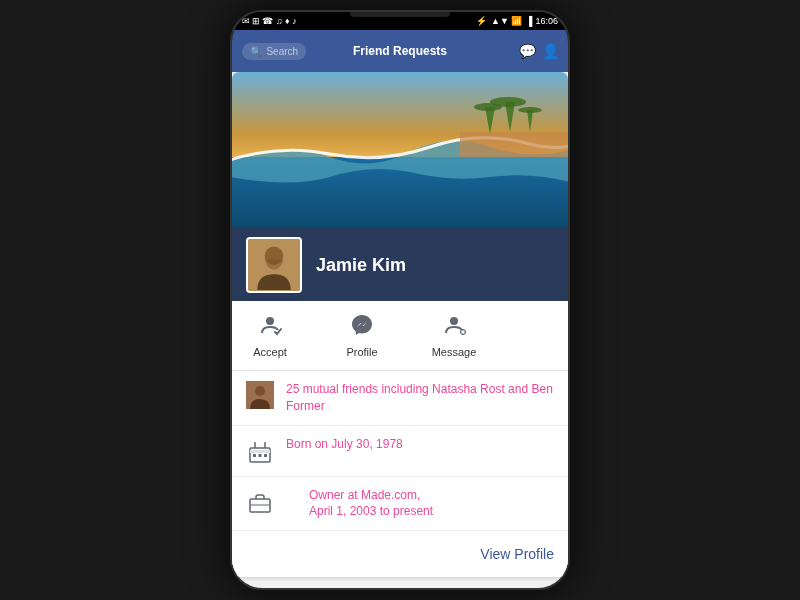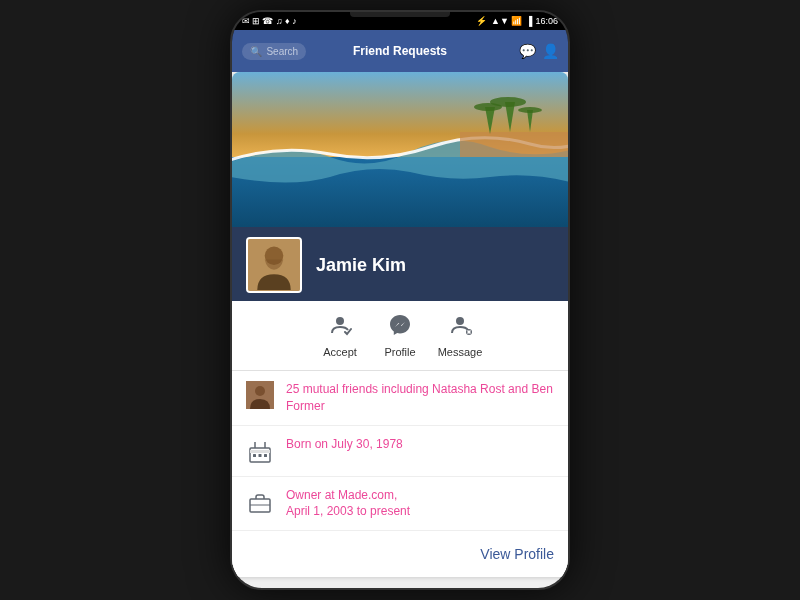--- a/index.html
+++ b/index.html
@@ -186,24 +186,25 @@
 
     .profile-name {
       color: #fff;
       font-size: 18px;
       font-weight: 600;
       margin-left: 14px;
     }
 
     .action-row {
       display: flex;
-      justify-content: center;
+      justify-content: flex-start;
       padding: 12px 8px;
       border-bottom: 1px solid #e0e0e0;
       background: #fff;
+      gap: 32px;
     }
 
     .action-btn {
       display: flex;
       flex-direction: column;
       align-items: center;
       gap: 4px;
       cursor: pointer;
       min-width: 60px;
     }
@@ -418,21 +419,21 @@
         </div>
 
         <div class="info-item">
           <div class="info-icon">
             <svg width="22" height="22" viewBox="0 0 22 22" fill="none">
               <rect x="1" y="7" width="20" height="13" rx="1" stroke="#606770" stroke-width="1.5" fill="none"></rect>
               <path d="M7,7 L7,5 Q7,3 9,3 L13,3 Q15,3 15,5 L15,7" stroke="#606770" stroke-width="1.5" fill="none"></path>
               <line x1="1" y1="13" x2="21" y2="13" stroke="#606770" stroke-width="1"></line>
             </svg>
           </div>
-          <span class="info-text" style="white-space:pre-line;">Owner at Made.com,
+          <span class="info-text" style="white-space:pre-line;margin-left:23px;">Owner at Made.com,
 April 1, 2003 to present</span>
         </div>
 
       </div>
 
       <div class="view-profile-row">
         <a class="view-profile-btn" href="#">View Profile</a>
       </div>
 
     </div>

